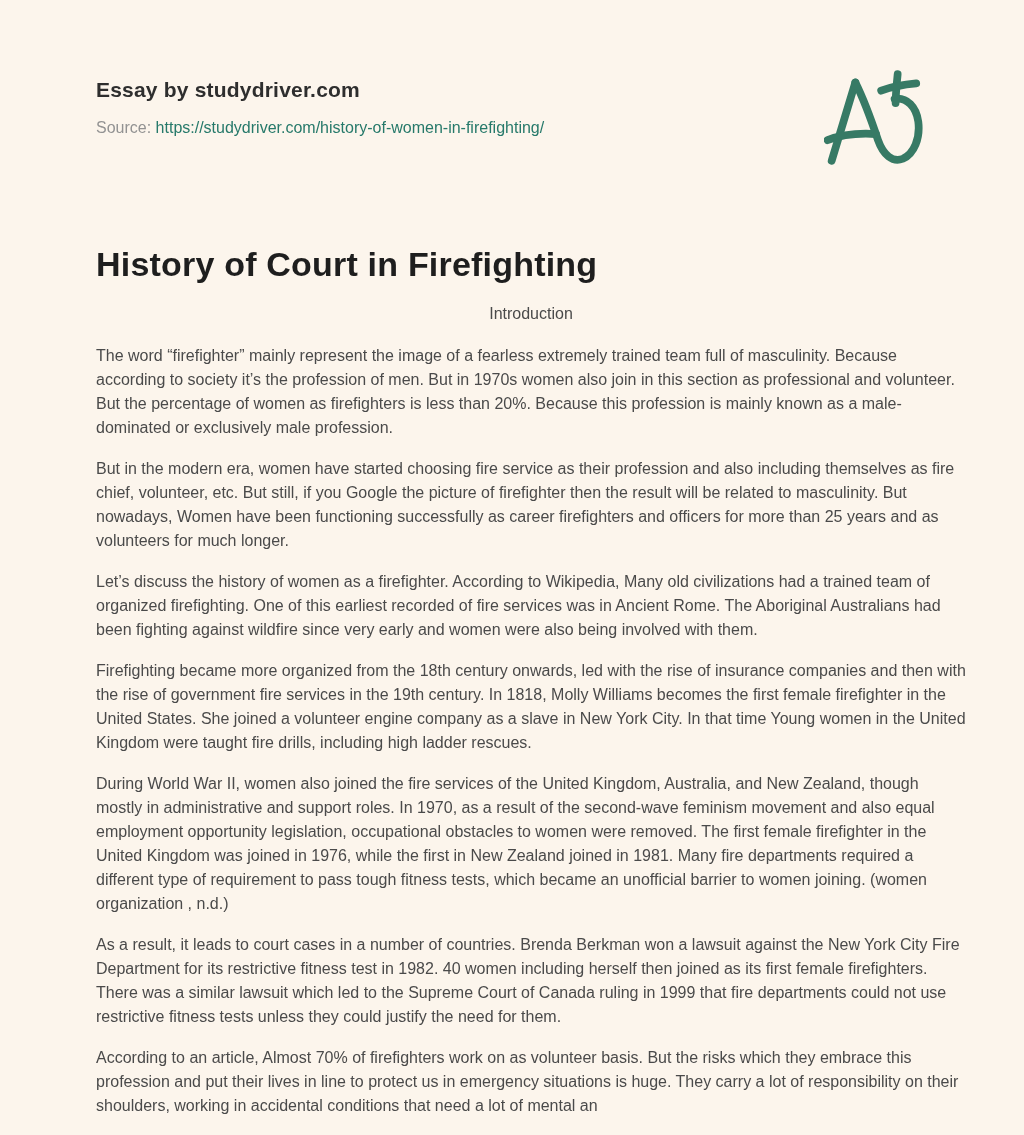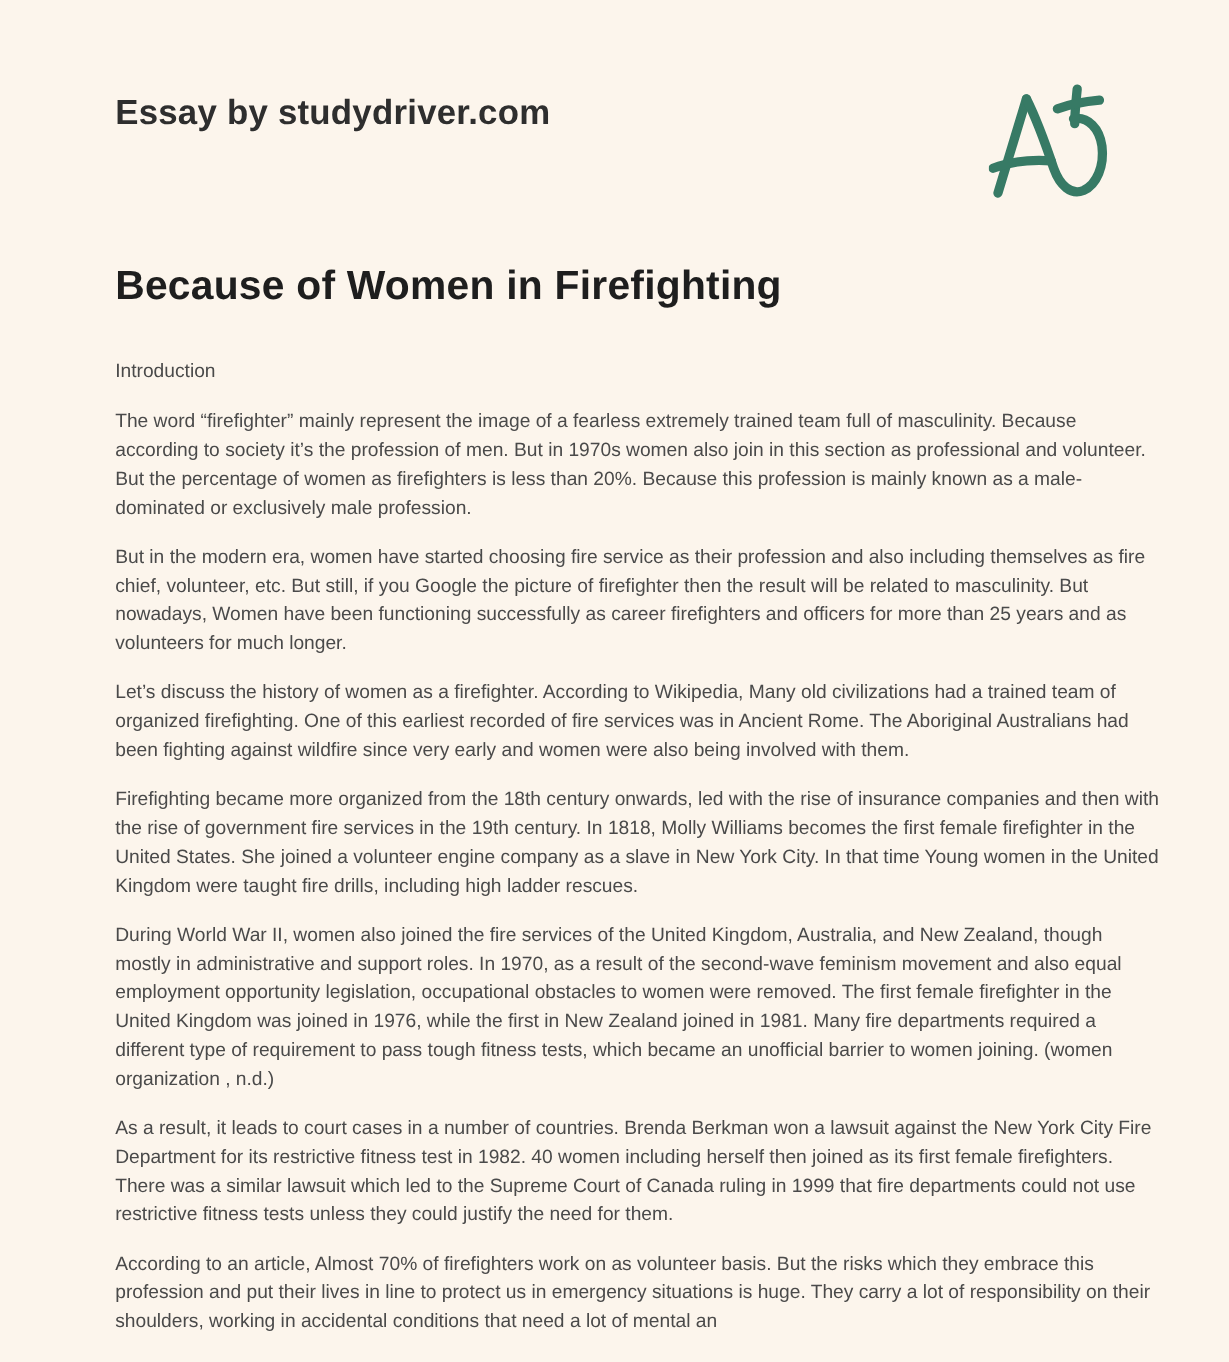--- a/index.html
+++ b/index.html
@@ -9,21 +9,21 @@
     font-family: "Liberation Sans", sans-serif;
     position: relative;
   }
   .page {
     position: relative;
     width: 1024px;
     height: 1135px;
     padding: 78px 58px 0 96px;
   }
   .doc-header-title {
-    font-size: 29px;
+    font-size: 21px;
     font-weight: 700;
     color: #2E2E2E;
     letter-spacing: 0.2px;
   }
   .source-line {
     margin-top: 17px;
     font-size: 16px;
     color: #929292;
   }
   .source-line a {
@@ -38,57 +38,62 @@
     height: 98px;
   }
   .article-title {
     margin-top: 108px;
     font-size: 34px;
     font-weight: 700;
     color: #1E1E1E;
     letter-spacing: 0.2px;
   }
   .article-subtitle {
-    margin-top: 43px;
+    margin-top: 21px;
     font-size: 16px;
     color: #4A4A4A;
+    text-align: center;
   }
   .article-body {
     margin-top: 21px;
     max-width: 872px;
   }
   .article-body p {
     font-size: 16px;
     line-height: 24px;
     color: #4A4A4A;
     margin: 0 0 17px 0;
   }
 </style>
 </head>
 <body style="background: rgb(252, 245, 236);">
 
 <div class="page">
 
   <div class="doc-header">
     <div class="doc-header-title">Essay by studydriver.com</div>
+    <div class="source-line">
+      <span>Source:</span>
+      <a href="#">https://studydriver.com/history-of-women-in-firefighting/</a>
+    </div>
   </div>
 
   <div class="logo">
     <svg viewBox="0 0 100 95" width="104" height="98" aria-hidden="true">
       <g fill="none" stroke="#377A65" stroke-width="7.5" stroke-linecap="round" stroke-linejoin="round">
         <path d="M 30,14 L 7,90"></path>
         <path d="M 3,70 C 18,64 34,63 50,64"></path>
         <path d="M 30,14 C 38,30 46,52 52,70 C 57,84 66,92 76,88 C 87,83 93,68 91,52 C 89,38 80,28 68,30"></path>
         <path d="M 71,6 C 70,16 69,26 69,34"></path>
         <path d="M 55,22 C 66,18 78,16 89,15"></path>
       </g>
     </svg>
   </div>
 
-  <h1 class="article-title">Because of Women in Firefighting</h1>
+  <h1 class="article-title">History of Court in Firefighting</h1>
 
   <div class="article-subtitle">Introduction</div>
 
   <div class="article-body">
     <p>The word “firefighter” mainly represent the image of a fearless extremely trained team full of masculinity. Because according to society it’s the profession of men. But in 1970s women also join in this section as professional and volunteer. But the percentage of women as firefighters is less than 20%. Because this profession is mainly known as a male-dominated or exclusively male profession.</p>
     <p>But in the modern era, women have started choosing fire service as their profession and also including themselves as fire chief, volunteer, etc. But still, if you Google the picture of firefighter then the result will be related to masculinity. But nowadays, Women have been functioning successfully as career firefighters and officers for more than 25 years and as volunteers for much longer.</p>
     <p>Let’s discuss the history of women as a firefighter. According to Wikipedia, Many old civilizations had a trained team of organized firefighting. One of this earliest recorded of fire services was in Ancient Rome. The Aboriginal Australians had been fighting against wildfire since very early and women were also being involved with them.</p>
     <p>Firefighting became more organized from the 18th century onwards, led with the rise of insurance companies and then with the rise of government fire services in the 19th century. In 1818, Molly Williams becomes the first female firefighter in the United States. She joined a volunteer engine company as a slave in New York City. In that time Young women in the United Kingdom were taught fire drills, including high ladder rescues.</p>
     <p>During World War II, women also joined the fire services of the United Kingdom, Australia, and New Zealand, though mostly in administrative and support roles. In 1970, as a result of the second-wave feminism movement and also equal employment opportunity legislation, occupational obstacles to women were removed. The first female firefighter in the United Kingdom was joined in 1976, while the first in New Zealand joined in 1981. Many fire departments required a different type of requirement to pass tough fitness tests, which became an unofficial barrier to women joining. (women organization , n.d.)</p>
     <p>As a result, it leads to court cases in a number of countries. Brenda Berkman won a lawsuit against the New York City Fire Department for its restrictive fitness test in 1982. 40 women including herself then joined as its first female firefighters. There was a similar lawsuit which led to the Supreme Court of Canada ruling in 1999 that fire departments could not use restrictive fitness tests unless they could justify the need for them.</p>

